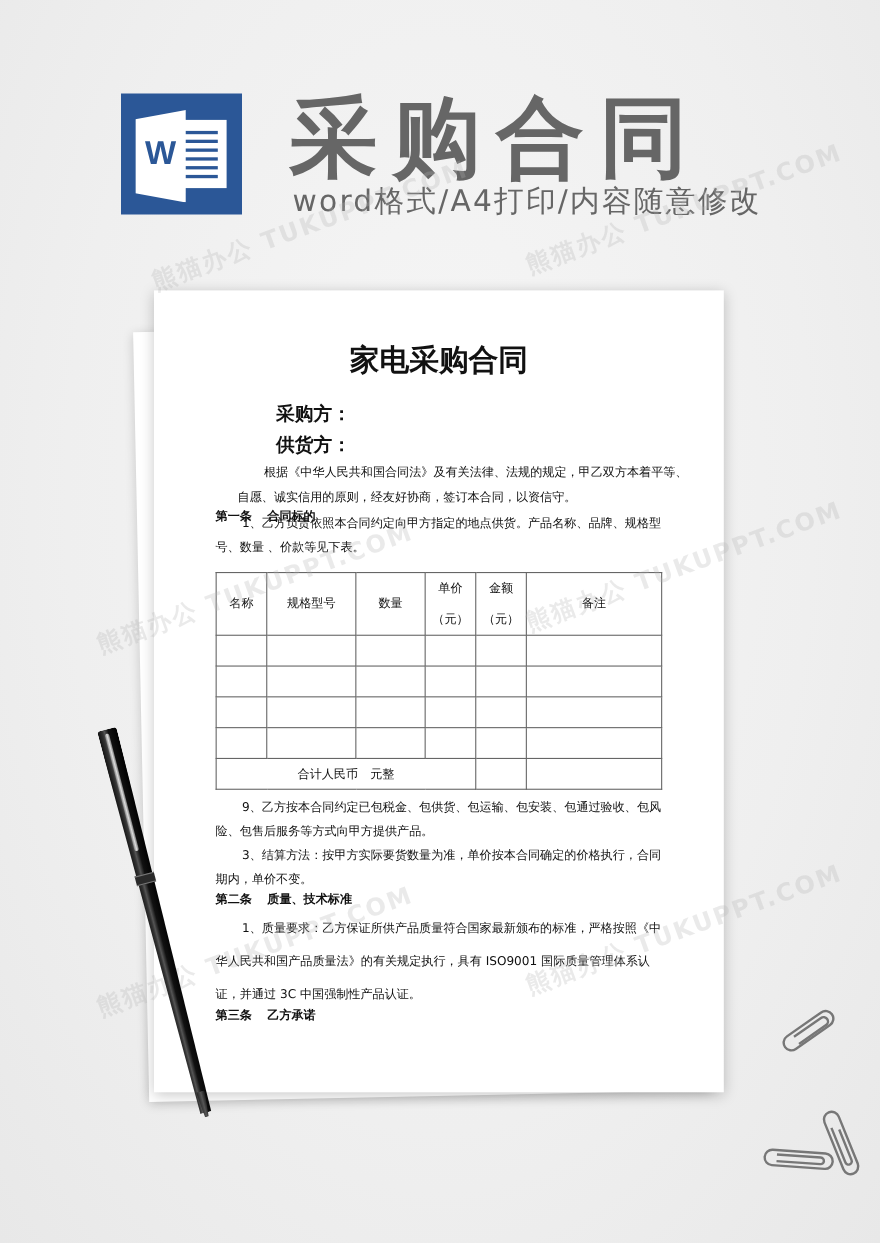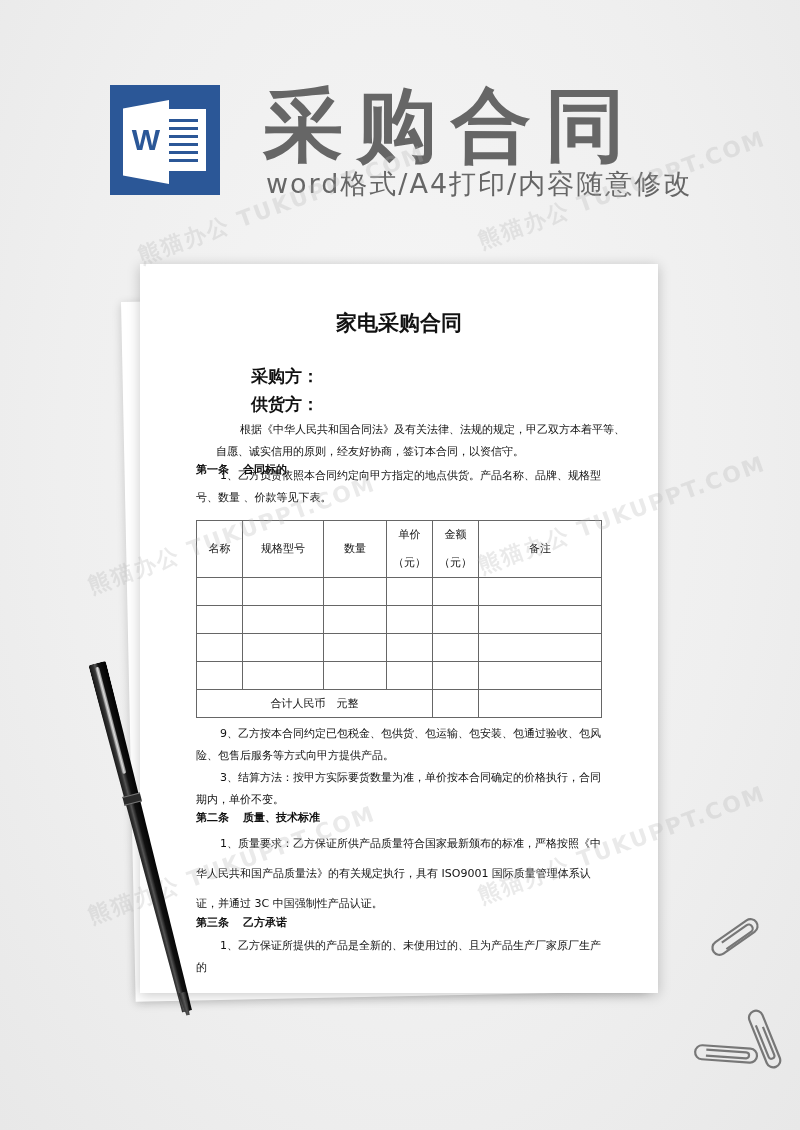--- a/index.html
+++ b/index.html
@@ -51,21 +51,21 @@
       position: absolute; left: 121px; top: 302px; width: 510px; height: 700px;
       background: #fff; transform: rotate(-1.2deg); transform-origin: 0 0;
       box-shadow: 0 2px 10px rgba(0,0,0,0.18);
     }
     .page-front {
       position: absolute; left: 140px; top: 264px; width: 518px; height: 729px;
       background: #fff; box-shadow: 0 2px 12px rgba(0,0,0,0.22);
     }
     .doc-title {
       position: absolute; left: 0; right: 0; top: 45px; text-align: center;
-      font-size: 21px; font-weight: bold; color: #111;
+      font-size: 27px; font-weight: bold; color: #111;
     }
     .party {
       position: absolute; left: 111px; font-size: 17px; font-weight: bold; color: #111;
     }
     .p {
       position: absolute; left: 56px; width: 410px; font-size: 11px; color: #111; line-height: 14px;
     }
     .p.indent { text-indent: 24px; }
     .sec {
       position: absolute; left: 56px; font-size: 11px; font-weight: bold; color: #111;
@@ -196,21 +196,20 @@
   <div class="p indent" style="top:503px; line-height:22px;">3、结算方法：按甲方实际要货数量为准，单价按本合同确定的价格执行，合同期内，单价不变。</div>
 
   <div class="sec" style="top:546px">
     <span>第二条</span><span class="gap"></span><span>质量、技术标准</span>
   </div>
   <div class="p indent" style="top:565px; line-height:30px;">1、质量要求：乙方保证所供产品质量符合国家最新颁布的标准，严格按照《中华人民共和国产品质量法》的有关规定执行，具有 ISO9001 国际质量管理体系认证，并通过 3C 中国强制性产品认证。</div>
 
   <div class="sec" style="top:651px">
     <span>第三条</span><span class="gap"></span><span>乙方承诺</span>
   </div>
-  <div class="p indent" style="top:671px; line-height:22px;">1、乙方保证所提供的产品是全新的、未使用过的、且为产品生产厂家原厂生产的</div>
 </div>
 
 <div class="wm" style="left:130px; top:190px;">熊猫办公 TUKUPPT.COM</div>
 <div class="wm" style="left:470px; top:175px;">熊猫办公 TUKUPPT.COM</div>
 <div class="wm" style="left:80px; top:520px;">熊猫办公 TUKUPPT.COM</div>
 <div class="wm" style="left:470px; top:500px;">熊猫办公 TUKUPPT.COM</div>
 <div class="wm" style="left:80px; top:850px;">熊猫办公 TUKUPPT.COM</div>
 <div class="wm" style="left:470px; top:830px;">熊猫办公 TUKUPPT.COM</div>
 
 <div class="pen">

